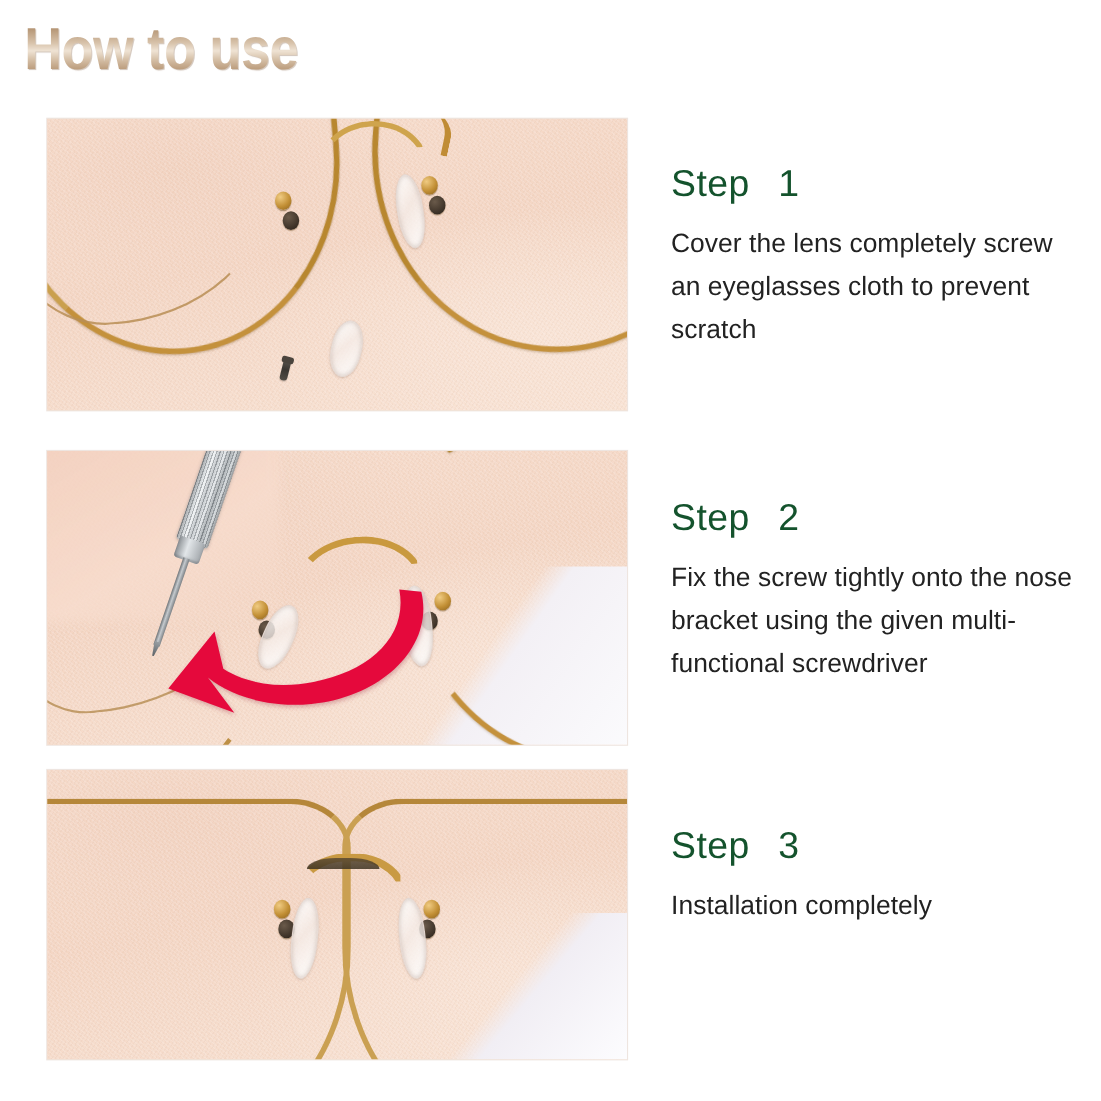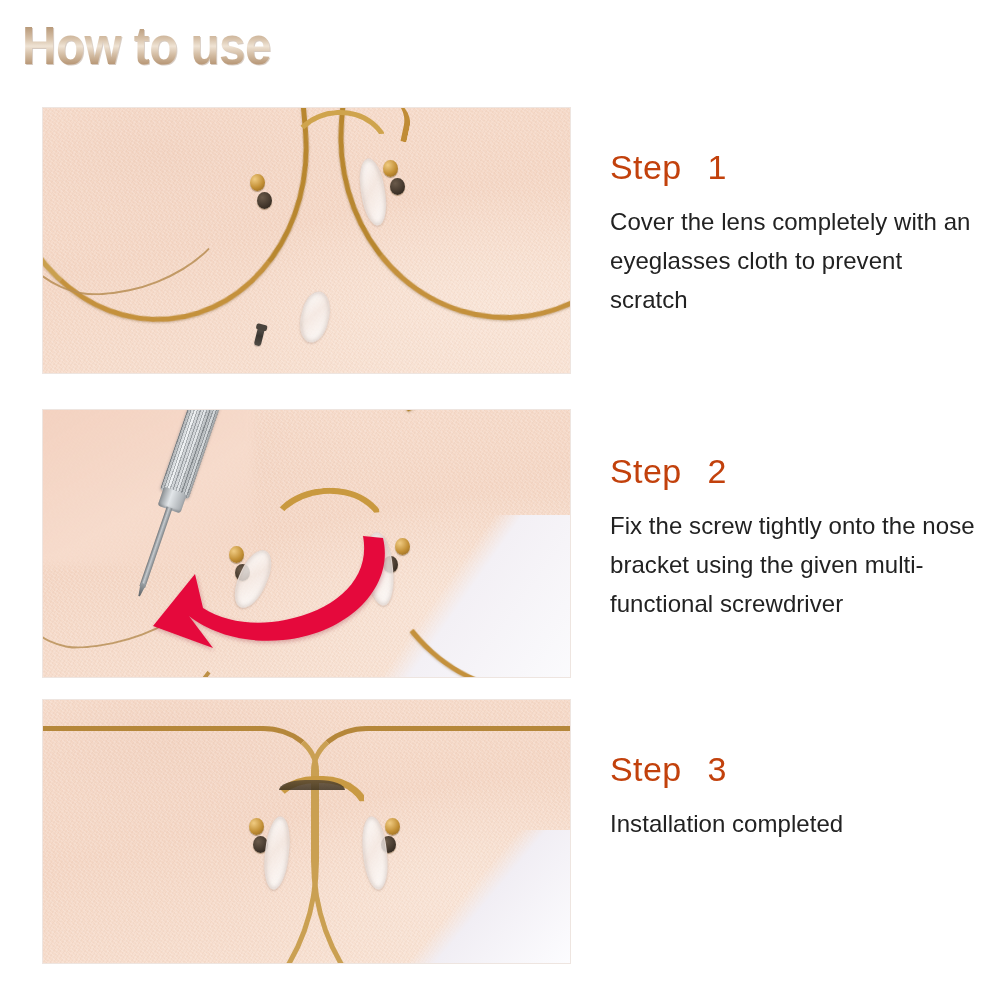--- a/index.html
+++ b/index.html
@@ -376,21 +376,21 @@
 
   
   .text-col {
     position: absolute;
     left: 610px;
     width: 372px;
   }
   .step-head {
     font-size: 34px;
     font-weight: 400;
-    color: #c2410c;
+    color: #14532d;
     letter-spacing: 0.4px;
     white-space: nowrap;
     line-height: 38px;
   }
   .step-head .num {
     margin-left: 26px;
   }
   .step-desc {
     margin-top: 16px;
     font-size: 24px;
@@ -426,21 +426,21 @@
 
     <div class="pad" style="left:318px; top:50px; width:22px; height:66px; transform:rotate(-9deg);"></div>
     <div class="pad" style="left:258px; top:183px; width:26px; height:50px; transform:rotate(12deg);"></div>
     <div class="screw-loose" style="left:213px; top:218px;"></div>
   </div>
 
   <div class="text-col">
     <div class="step-head">
       <span>Step</span><span class="num">1</span>
     </div>
-    <div class="step-desc">Cover the lens completely with an eyeglasses cloth to prevent scratch</div>
+    <div class="step-desc">Cover the lens completely screw an eyeglasses cloth to prevent scratch</div>
   </div>
 </div>
 
 <div class="step-row" data-row="1">
 
   <div class="photo p2">
     <div class="cloth"></div>
     <div class="cloth-fold-tl"></div>
     <div class="cloth-corner-br"></div>
 
@@ -496,15 +496,15 @@
     <div class="arm dark" style="left:338px; top:136px;"></div>
 
     <div class="pad" style="left:222px; top:116px; width:22px; height:72px; transform:rotate(6deg);"></div>
     <div class="pad" style="left:320px; top:116px; width:22px; height:72px; transform:rotate(-6deg);"></div>
   </div>
 
   <div class="text-col">
     <div class="step-head">
       <span>Step</span><span class="num">3</span>
     </div>
-    <div class="step-desc">Installation completed</div>
+    <div class="step-desc">Installation completely</div>
   </div>
 </div>
 
 </body></html>

